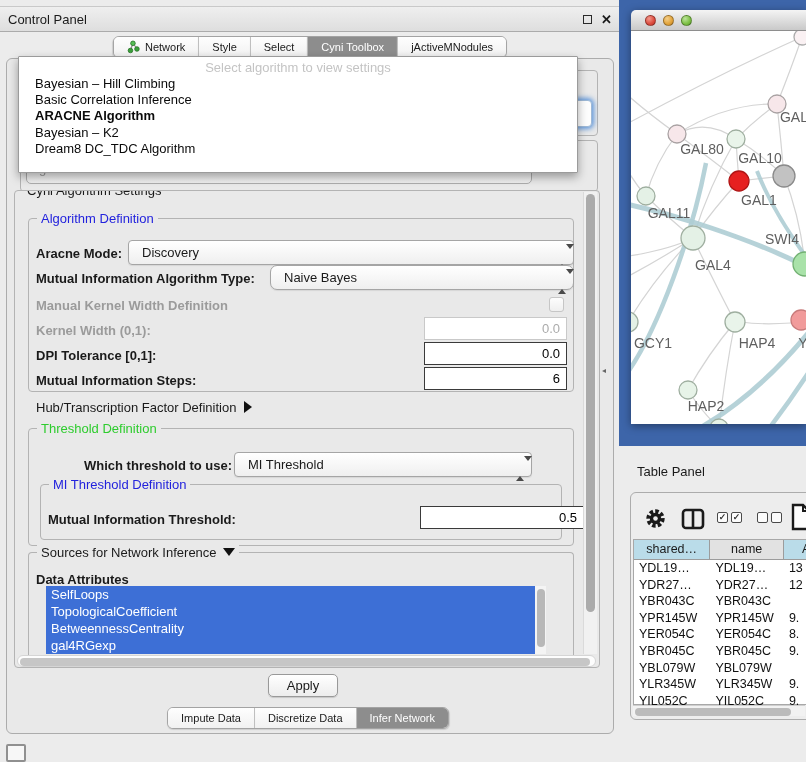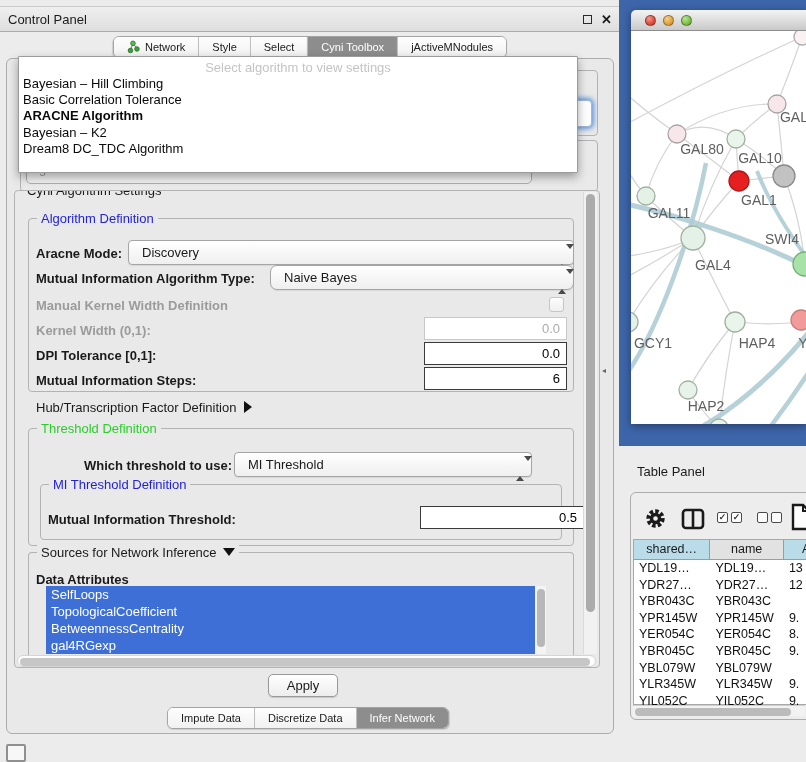--- a/index.html
+++ b/index.html
@@ -38,21 +38,21 @@
   #bg-stepper-glow { left:570px; top:100px; width:22px; height:27px; border:1px solid #9DB8D6;
     border-radius:4px; background:#FDFDFD; box-shadow:0 0 5px 2px rgba(72,136,216,.85); }
   #bg-group2 { left:20px; top:140px; width:578px; height:52px; background:transparent; }
   #bg-combo { left:26px; top:154px; width:506px; height:30px; border:1px solid #ADADAD; border-radius:5px;
     background:linear-gradient(#FFFFFF,#EFEFEF); font-size:13px; color:#9E9E9E; line-height:28px; padding-left:12px; }
 
   
   #algo-popup { position:absolute; left:18px; top:56px; width:560px; height:117px; background:#FFFFFF;
     border:1px solid #9B9B9B; box-shadow:0 4px 10px rgba(0,0,0,.35); z-index:60; border-radius:1px; }
   .popup-placeholder { text-align:center; color:#C4C4C4; font-size:13px; height:17px; line-height:17px; margin-top:2px; }
-  .pitem { font-size:13px; height:16.2px; line-height:16.2px; padding-left:4px; color:#0A0A0A; white-space:nowrap; }
+  .pitem { font-size:13px; height:16.2px; line-height:16.2px; padding-left:16px; color:#0A0A0A; white-space:nowrap; }
   .pitem.bold { font-weight:bold; }
 
   
   #settings-group { left:14px; top:190px; width:586px; height:478px; overflow:hidden; }
   #settings-group > .legend { color:#1A1A1A; }
   .legend.blue { color:#2222DD; }
   .legend.green { color:#2ECC2E; }
 
   .lbl { position:absolute; font-size:13px; white-space:nowrap; }
   .b { font-weight:bold; }
@@ -179,21 +179,21 @@
 
   <div class="grp" id="bg-group1"></div>
   <div class="abs" id="bg-stepper-glow"></div>
   <div class="grp" id="bg-group2"></div>
   <div class="abs" id="bg-combo">gal-filtered sif default node</div>
 
   <div id="algo-popup">
     <div class="popup-placeholder">Select algorithm to view settings</div>
     <div id="popup-list">
         <div class="pitem">Bayesian – Hill Climbing</div>
-        <div class="pitem">Basic Correlation Tolerance</div>
+        <div class="pitem">Basic Correlation Inference</div>
         <div class="pitem bold">ARACNE Algorithm</div>
         <div class="pitem">Bayesian – K2</div>
         <div class="pitem">Dream8 DC_TDC Algorithm</div>
       </div>
   </div>
 
   <div class="grp" id="settings-group">
     <span class="legend">Cyni Algorithm Settings</span>
   </div>
 

